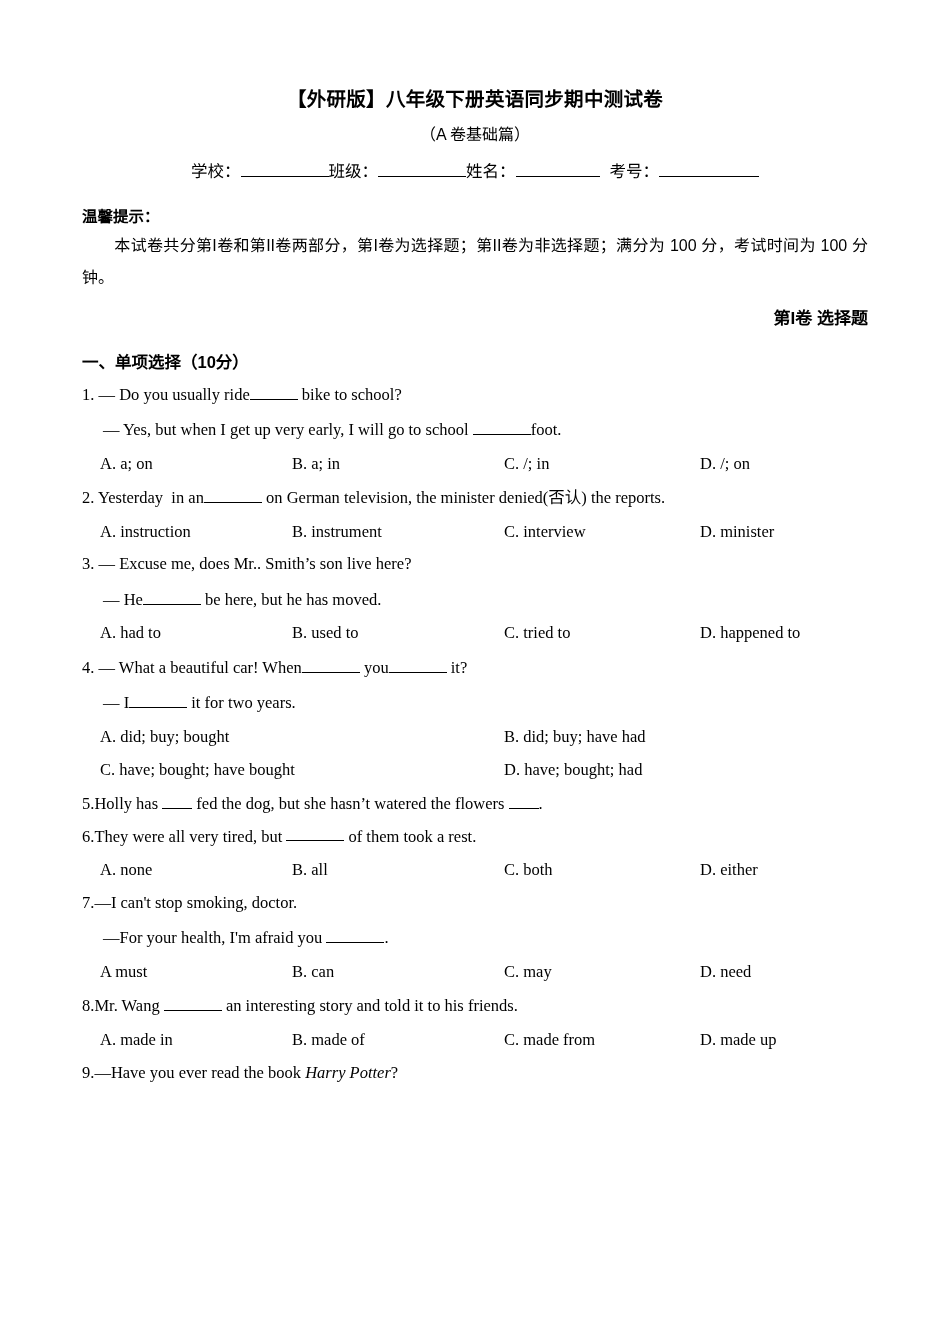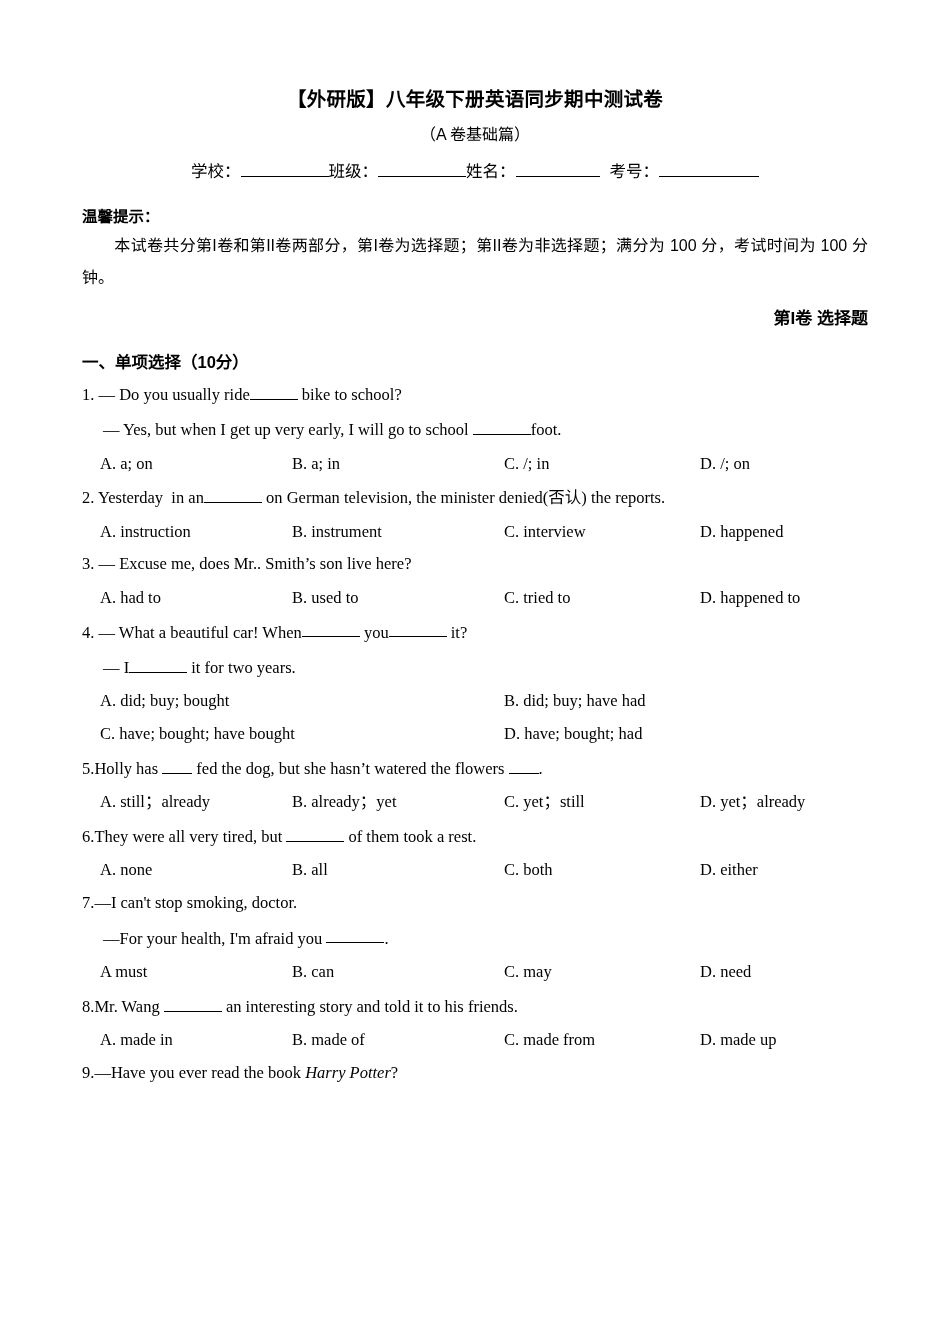--- a/index.html
+++ b/index.html
@@ -180,25 +180,26 @@
             <div>C. /; in</div>
             <div>D. /; on</div>
           </div>
         </div>
         <div class="q-block">
           <div class="q-line"><span>2. Yesterday  in an</span><span class="ul-blank u-md"></span><span> on German television, the minister denied(否认) the reports.</span></div>
           <div class="opts cols4">
             <div>A. instruction</div>
             <div>B. instrument</div>
             <div>C. interview</div>
-            <div>D. happened</div>
+            <div>D. minister</div>
           </div>
         </div>
         <div class="q-block">
           <div class="q-line"><span>3. — Excuse me, does Mr.. Smith’s son live here?</span></div>
+          <div class="q-line sub"><span>— He</span><span class="ul-blank u-md"></span><span> be here, but he has moved.</span></div>
           <div class="opts cols4">
             <div>A. had to</div>
             <div>B. used to</div>
             <div>C. tried to</div>
             <div>D. happened to</div>
           </div>
         </div>
         <div class="q-block">
           <div class="q-line"><span>4. — What a beautiful car! When</span><span class="ul-blank u-md"></span><span> you</span><span class="ul-blank u-md"></span><span> it?</span></div>
           <div class="q-line sub"><span>— I</span><span class="ul-blank u-md"></span><span> it for two years.</span></div>
@@ -206,26 +207,20 @@
             <div>A. did; buy; bought</div>
             <div>B. did; buy; have had</div>
           </div>
           <div class="opts cols2">
             <div>C. have; bought; have bought</div>
             <div>D. have; bought; had</div>
           </div>
         </div>
         <div class="q-block">
           <div class="q-line"><span>5.Holly has </span><span class="ul-blank u-xs"></span><span> fed the dog, but she hasn’t watered the flowers </span><span class="ul-blank u-xs"></span><span>.</span></div>
-          <div class="opts cols4">
-            <div>A. still；already</div>
-            <div>B. already；yet</div>
-            <div>C. yet；still</div>
-            <div>D. yet；already</div>
-          </div>
         </div>
         <div class="q-block">
           <div class="q-line"><span>6.They were all very tired, but </span><span class="ul-blank u-md"></span><span> of them took a rest.</span></div>
           <div class="opts cols4">
             <div>A. none</div>
             <div>B. all</div>
             <div>C. both</div>
             <div>D. either</div>
           </div>
         </div>

